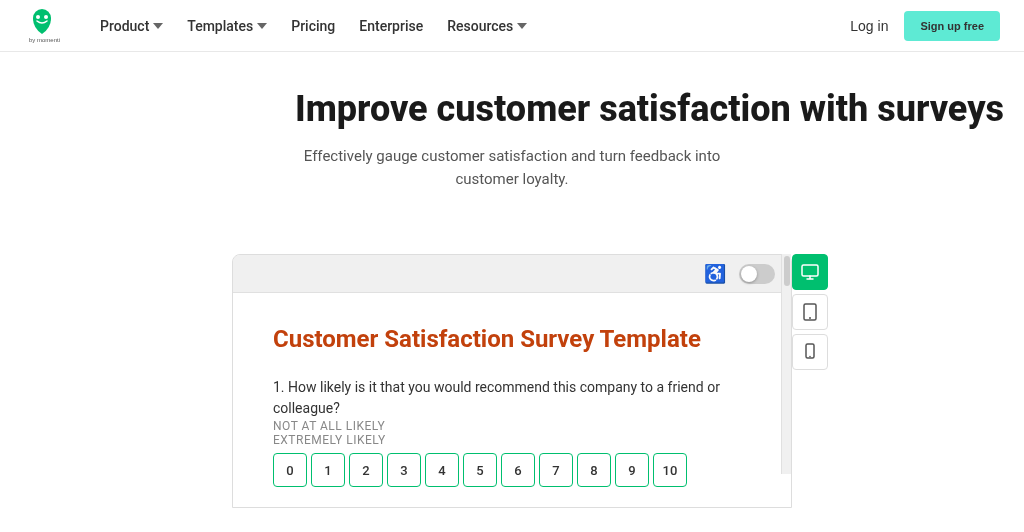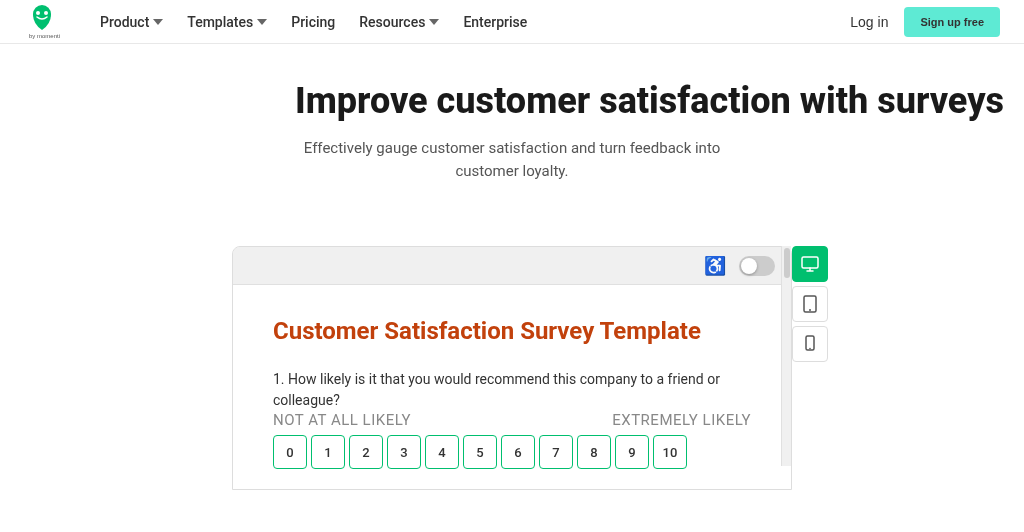--- a/index.html
+++ b/index.html
@@ -4,21 +4,21 @@
   <style>
     * { margin: 0; padding: 0; box-sizing: border-box; }
     body { font-family: -apple-system, BlinkMacSystemFont, 'Segoe UI', Roboto, sans-serif; background: #fff; width: 1024px; height: 532px; overflow: hidden; }
 
     
     .navbar {
       display: flex;
       align-items: center;
       justify-content: space-between;
       padding: 0 24px;
-      height: 44px;
+      height: 52px;
       border-bottom: 1px solid #e8e8e8;
       background: #fff;
     }
     .navbar-left {
       display: flex;
       align-items: center;
       gap: 32px;
     }
     .logo-area {
       display: flex;
@@ -173,24 +173,25 @@
       line-height: 1.5;
     }
     .scale-container {
       display: flex;
       flex-direction: column;
       gap: 6px;
     }
     .scale-labels {
       display: flex;
       justify-content: space-between;
-      font-size: 15px;
+      font-size: 12px;
       color: #888;
       text-transform: uppercase;
       letter-spacing: 0.5px;
+      flex-direction: column;
     }
     .scale-numbers {
       display: flex;
       gap: 4px;
     }
     .scale-num {
       width: 34px;
       height: 34px;
       border: 1.5px solid #00bf6f;
       border-radius: 4px;
@@ -241,25 +242,25 @@
         <span class="chevron-down"></span>
       </div>
       <div class="nav-item">
         <span>Templates</span>
         <span class="chevron-down"></span>
       </div>
       <div class="nav-item">
         <span>Pricing</span>
       </div>
       <div class="nav-item">
+        <span>Enterprise</span>
+      </div>
+      <div class="nav-item">
         <span>Resources</span>
         <span class="chevron-down"></span>
-      </div>
-      <div class="nav-item">
-        <span>Enterprise</span>
       </div>
     </div>
   </div>
   <div class="navbar-right">
     <button class="login-btn">Log in</button>
     <button class="signup-btn">Sign up free</button>
   </div>
 </nav>
 
 <section class="hero">

